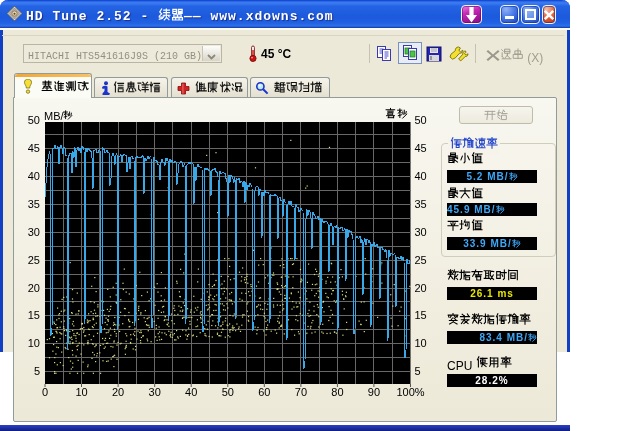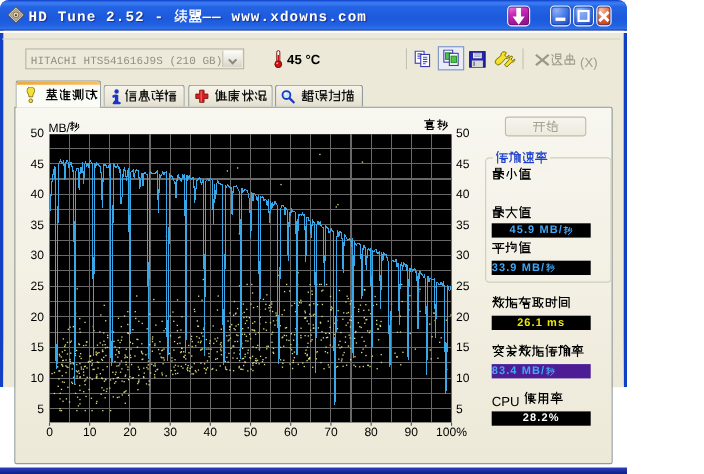--- a/index.html
+++ b/index.html
@@ -1120,38 +1120,41 @@
           </svg><svg style="vertical-align:top;" width="12" height="12" viewBox="0 0 100 100">
             <path d="M50 4V16M12 18H88M36 24L62 46M62 24L36 46M26 28L20 42M76 28L82 42M20 52H80M8 66H92M50 52V94" fill="none" stroke="currentColor" stroke-width="9" stroke-linecap="square"></path>
           </svg></div>
   <div style="position:absolute;left:447px;top:152px;color:#000;height:12px"><svg style="vertical-align:top;" width="12" height="12" viewBox="0 0 100 100">
             <path d="M30 8H70V34H30ZM30 21H70M12 34H88M16 42H50V88H16ZM16 56H50M16 70H50M60 42V64M60 48H88M62 64L58 88M62 64L88 84M70 42L88 56" fill="none" stroke="currentColor" stroke-width="9" stroke-linecap="square"></path>
           </svg><svg style="vertical-align:top;" width="12" height="12" viewBox="0 0 100 100">
             <path d="M50 10V80M50 80L42 90M28 34L16 66M72 34L86 64" fill="none" stroke="currentColor" stroke-width="9" stroke-linecap="square"></path>
           </svg><svg style="vertical-align:top;" width="12" height="12" viewBox="0 0 100 100">
             <path d="M24 6L12 30M20 30V92M36 16H92M54 16V36M36 36H82V82H36ZM36 50H82M36 64H82M30 90H92" fill="none" stroke="currentColor" stroke-width="9" stroke-linecap="square"></path>
           </svg></div>
+        <div style="position:absolute;left:447px;top:170px;width:90px;height:13px;background:#000;color:#3fa8f8;font:bold 10px 'Liberation Sans',sans-serif;text-align:center;line-height:13px;letter-spacing:1px">5.2 MB/<svg style="vertical-align:top;margin-top:2px;" width="9" height="9" viewBox="0 0 100 100">
+            <path d="M6 20H44M26 8V86M26 30L12 48M26 30L42 46M12 70L40 62M66 20V54M52 36L56 58M84 32L80 52M88 56L52 92" fill="none" stroke="#3fa8f8" stroke-width="10" stroke-linecap="square"></path>
+          </svg></div>
   <div style="position:absolute;left:447px;top:187px;color:#000;height:12px"><svg style="vertical-align:top;" width="12" height="12" viewBox="0 0 100 100">
             <path d="M30 8H70V34H30ZM30 21H70M12 34H88M16 42H50V88H16ZM16 56H50M16 70H50M60 42V64M60 48H88M62 64L58 88M62 64L88 84M70 42L88 56" fill="none" stroke="currentColor" stroke-width="9" stroke-linecap="square"></path>
           </svg><svg style="vertical-align:top;" width="12" height="12" viewBox="0 0 100 100">
             <path d="M8 32H92M50 10V46M50 46L18 90M50 46L84 90" fill="none" stroke="currentColor" stroke-width="9" stroke-linecap="square"></path>
           </svg><svg style="vertical-align:top;" width="12" height="12" viewBox="0 0 100 100">
             <path d="M24 6L12 30M20 30V92M36 16H92M54 16V36M36 36H82V82H36ZM36 50H82M36 64H82M30 90H92" fill="none" stroke="currentColor" stroke-width="9" stroke-linecap="square"></path>
           </svg></div>
-        <div style="position:absolute;left:447px;top:203px;width:90px;height:13px;background:#000;color:#3fa8f8;font:bold 10px 'Liberation Sans',sans-serif;text-align:center;line-height:13px;letter-spacing:1px">45.9 MB/<svg style="vertical-align:top;margin-top:2px;" width="9" height="9" viewBox="0 0 100 100">
+        <div style="position:absolute;left:447px;top:203px;width:90px;height:13px;background:#000;color:#3fa8f8;font:bold 10px 'Liberation Sans',sans-serif;line-height:13px;letter-spacing:1px">45.9 MB/<svg style="vertical-align:top;margin-top:2px;" width="9" height="9" viewBox="0 0 100 100">
             <path d="M6 20H44M26 8V86M26 30L12 48M26 30L42 46M12 70L40 62M66 20V54M52 36L56 58M84 32L80 52M88 56L52 92" fill="none" stroke="#3fa8f8" stroke-width="10" stroke-linecap="square"></path>
           </svg></div>
   <div style="position:absolute;left:447px;top:219px;color:#000;height:12px"><svg style="vertical-align:top;" width="12" height="12" viewBox="0 0 100 100">
             <path d="M10 20H90M32 34L38 48M68 34L62 48M8 56H92M50 20V94" fill="none" stroke="currentColor" stroke-width="9" stroke-linecap="square"></path>
           </svg><svg style="vertical-align:top;" width="12" height="12" viewBox="0 0 100 100">
             <path d="M22 12V78M8 42H36M22 78L12 86M52 8L44 26M44 26H84M84 26L84 72M84 72L74 84M56 40L52 56M70 40L68 58M52 56L68 58" fill="none" stroke="currentColor" stroke-width="9" stroke-linecap="square"></path>
           </svg><svg style="vertical-align:top;" width="12" height="12" viewBox="0 0 100 100">
             <path d="M24 6L12 30M20 30V92M36 16H92M54 16V36M36 36H82V82H36ZM36 50H82M36 64H82M30 90H92" fill="none" stroke="currentColor" stroke-width="9" stroke-linecap="square"></path>
           </svg></div>
-        <div style="position:absolute;left:447px;top:237px;width:90px;height:13px;background:#000;color:#3fa8f8;font:bold 10px 'Liberation Sans',sans-serif;line-height:13px;letter-spacing:1px">33.9 MB/<svg style="vertical-align:top;margin-top:2px;" width="9" height="9" viewBox="0 0 100 100">
+        <div style="position:absolute;left:447px;top:237px;width:90px;height:13px;background:#000;color:#3fa8f8;font:bold 10px 'Liberation Sans',sans-serif;text-align:center;line-height:13px;letter-spacing:1px">33.9 MB/<svg style="vertical-align:top;margin-top:2px;" width="9" height="9" viewBox="0 0 100 100">
             <path d="M6 20H44M26 8V86M26 30L12 48M26 30L42 46M12 70L40 62M66 20V54M52 36L56 58M84 32L80 52M88 56L52 92" fill="none" stroke="#3fa8f8" stroke-width="10" stroke-linecap="square"></path>
           </svg></div>
   <div style="position:absolute;left:447px;top:269px;color:#000;height:12px"><svg style="vertical-align:top;" width="12" height="12" viewBox="0 0 100 100">
             <path d="M30 6V40M14 12L46 36M46 12L14 36M8 44H52M30 48L14 84M26 48L48 80M62 8L54 28M52 24H94M70 28L60 88M62 50L88 88M90 46L58 88" fill="none" stroke="currentColor" stroke-width="9" stroke-linecap="square"></path>
           </svg><svg style="vertical-align:top;" width="12" height="12" viewBox="0 0 100 100">
             <path d="M20 8V76M6 28H34M20 76L10 88M42 14V84M42 26H90M56 42L50 60M54 54H88M56 66H88V90H56Z" fill="none" stroke="currentColor" stroke-width="9" stroke-linecap="square"></path>
           </svg><svg style="vertical-align:top;" width="12" height="12" viewBox="0 0 100 100">
             <path d="M8 22H92M40 8L28 38M34 22L14 60M62 22V44M34 48H88M44 48L38 66M44 64H82M48 58H80V92H48Z" fill="none" stroke="currentColor" stroke-width="9" stroke-linecap="square"></path>
           </svg><svg style="vertical-align:top;" width="12" height="12" viewBox="0 0 100 100">
             <path d="M10 14H56M22 14V78M48 14V78M22 36H48M22 56H48M10 78H56M64 16L60 50M64 16L90 22M60 50L88 88M86 50L62 88" fill="none" stroke="currentColor" stroke-width="9" stroke-linecap="square"></path>
@@ -1169,21 +1172,21 @@
             <path d="M30 6V40M14 12L46 36M46 12L14 36M8 44H52M30 48L14 84M26 48L48 80M62 8L54 28M52 24H94M70 28L60 88M62 50L88 88M90 46L58 88" fill="none" stroke="currentColor" stroke-width="9" stroke-linecap="square"></path>
           </svg><svg style="vertical-align:top;" width="12" height="12" viewBox="0 0 100 100">
             <path d="M20 8V76M6 28H34M20 76L10 88M42 14V84M42 26H90M56 42L50 60M54 54H88M56 66H88V90H56Z" fill="none" stroke="currentColor" stroke-width="9" stroke-linecap="square"></path>
           </svg><svg style="vertical-align:top;" width="12" height="12" viewBox="0 0 100 100">
             <path d="M24 6L12 32M20 32V92M36 24H92M42 42H86M60 24L52 58M36 58H94M78 58L74 76M52 68H76V88H52Z" fill="none" stroke="currentColor" stroke-width="9" stroke-linecap="square"></path>
           </svg><svg style="vertical-align:top;" width="12" height="12" viewBox="0 0 100 100">
             <path d="M22 10V70M8 24H42M34 12L24 24M22 70L12 84M58 8L44 24M62 8L78 24M46 30H92M50 38V88M50 46H68M50 62H68M66 38V88M80 38V82M90 38V88" fill="none" stroke="currentColor" stroke-width="9" stroke-linecap="square"></path>
           </svg><svg style="vertical-align:top;" width="12" height="12" viewBox="0 0 100 100">
             <path d="M50 4V16M12 18H88M36 24L62 46M62 24L36 46M26 28L20 42M76 28L82 42M20 52H80M8 66H92M50 52V94" fill="none" stroke="currentColor" stroke-width="9" stroke-linecap="square"></path>
           </svg></div>
-        <div style="position:absolute;left:447px;top:331px;width:90px;height:13px;background:#4c1d95;color:#3fa8f8;font:bold 10px 'Liberation Sans',sans-serif;text-align:left;line-height:13px;letter-spacing:1px">83.4 MB/<svg style="vertical-align:top;margin-top:2px;" width="9" height="9" viewBox="0 0 100 100">
+        <div style="position:absolute;left:447px;top:331px;width:90px;height:13px;background:#000000;color:#3fa8f8;font:bold 10px 'Liberation Sans',sans-serif;text-align:right;line-height:13px;letter-spacing:1px">83.4 MB/<svg style="vertical-align:top;margin-top:2px;" width="9" height="9" viewBox="0 0 100 100">
             <path d="M6 20H44M26 8V86M26 30L12 48M26 30L42 46M12 70L40 62M66 20V54M52 36L56 58M84 32L80 52M88 56L52 92" fill="none" stroke="#3fa8f8" stroke-width="10" stroke-linecap="square"></path>
           </svg></div>
   <div style="position:absolute;left:447px;top:356px;color:#000"><span style="font:12px 'Liberation Sans',sans-serif">CPU </span><svg style="vertical-align:top;" width="12" height="12" viewBox="0 0 100 100">
             <path d="M24 6L12 32M20 32V92M36 20H92M56 16V52M38 34H76V52H38ZM38 64H92M56 60L48 88M50 62L84 88" fill="none" stroke="currentColor" stroke-width="9" stroke-linecap="square"></path>
           </svg><svg style="vertical-align:top;" width="12" height="12" viewBox="0 0 100 100">
             <path d="M20 12V72M20 72L14 86M20 16H82M82 16V88M82 88L76 92M20 42H82M20 64H82M50 16V92" fill="none" stroke="currentColor" stroke-width="9" stroke-linecap="square"></path>
           </svg><svg style="vertical-align:top;" width="12" height="12" viewBox="0 0 100 100">
             <path d="M50 4V16M12 18H88M36 24L62 46M62 24L36 46M26 28L20 42M76 28L82 42M20 52H80M8 66H92M50 52V94" fill="none" stroke="currentColor" stroke-width="9" stroke-linecap="square"></path>
           </svg></div>
         <div style="position:absolute;left:447px;top:374px;width:90px;height:13px;background:#000;color:#fff;font:bold 10px 'Liberation Sans',sans-serif;text-align:center;line-height:13px;letter-spacing:1px">28.2%</div>

